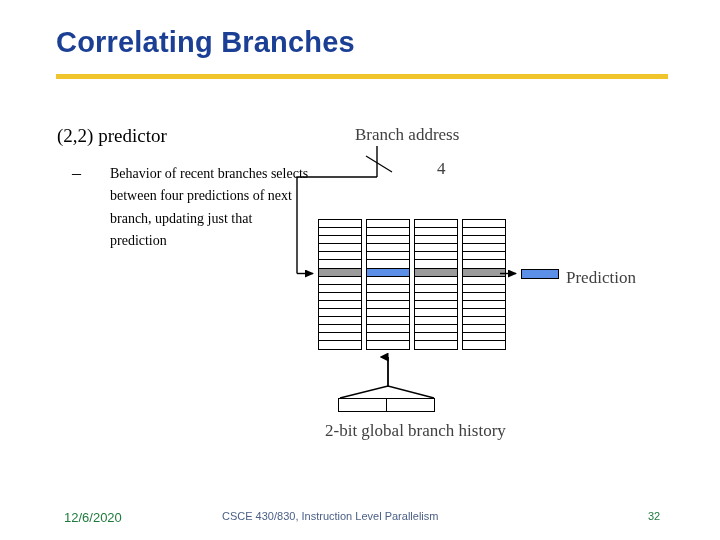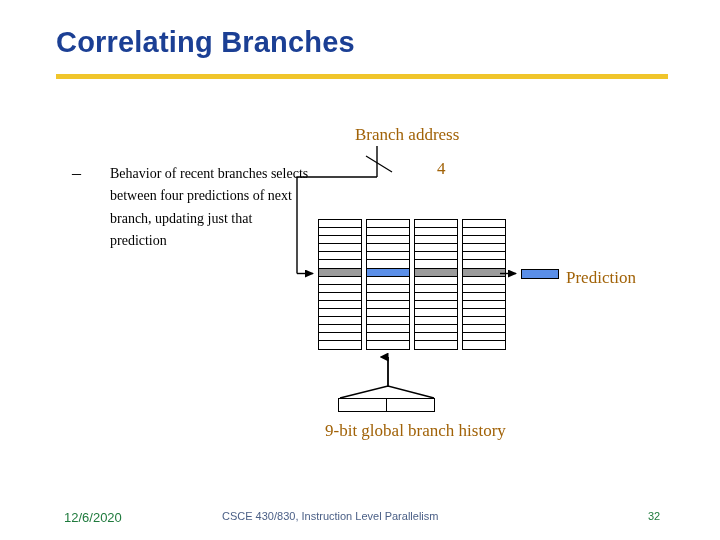--- a/index.html
+++ b/index.html
@@ -79,21 +79,21 @@
   .diagram {
     position: absolute;
     left: 0;
     top: 0;
     width: 720px;
     height: 540px;
   }
   .lbl {
     position: absolute;
     font-family: "Liberation Serif", serif;
-    color: #a16207;
+    color: #404040;
     white-space: nowrap;
     text-align: center;
   }
   .lbl-branch-address {
     left: 355px;
     top: 125px;
     font-size: 17px;
   }
   .lbl-four {
     left: 437px;
@@ -204,31 +204,32 @@
   }
 </style>
 </head>
 <body>
 
 <div class="slide">
 
   <div class="title" style="color: rgb(27, 63, 148);">Correlating Branches</div>
   <div class="title-rule" style="background: rgb(240, 197, 43);"></div>
 
+  <div class="predictor-heading">(2,2) predictor</div>
   <div class="bullet-row">
     <span class="bullet-dash">–</span>
     <span class="bullet-text">Behavior of recent branches selects between four predictions of next branch, updating just that prediction</span>
   </div>
 
   <div class="diagram">
 
     <div class="lbl lbl-branch-address">Branch address</div>
     <div class="lbl lbl-four">4</div>
     <div class="lbl lbl-prediction">Prediction</div>
-    <div class="lbl lbl-history">9-bit global branch history</div>
+    <div class="lbl lbl-history">2-bit global branch history</div>
 
     <div class="col col-1">
         <div class="cell"></div>
         <div class="cell"></div>
         <div class="cell"></div>
         <div class="cell"></div>
         <div class="cell"></div>
         <div class="cell"></div>
         <div class="cell" style="background: rgb(155, 155, 155);"></div>
         <div class="cell"></div>

